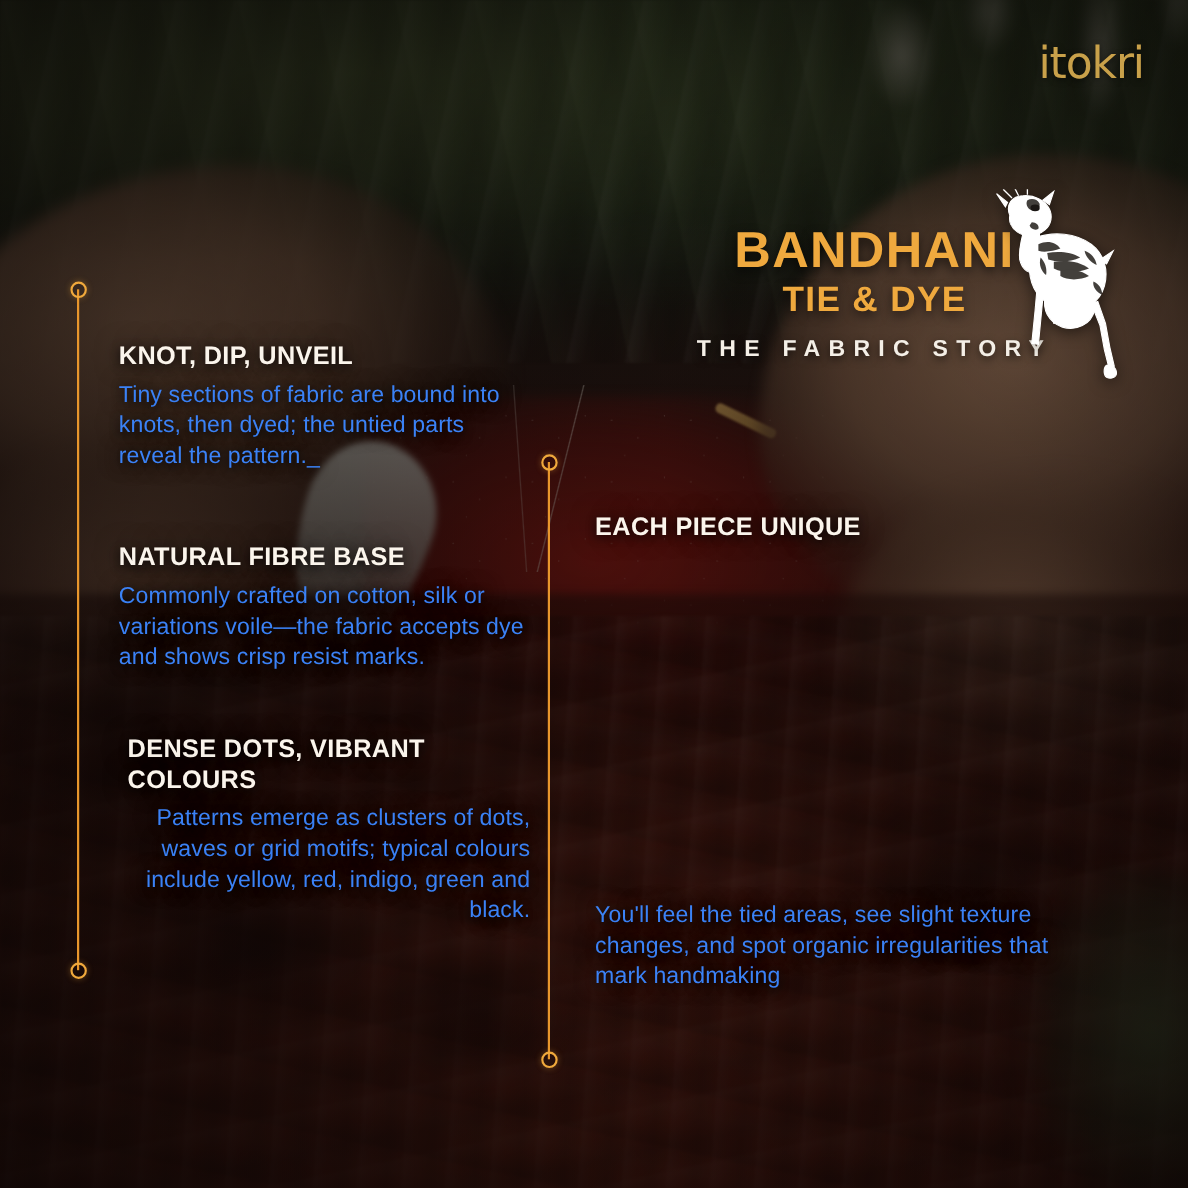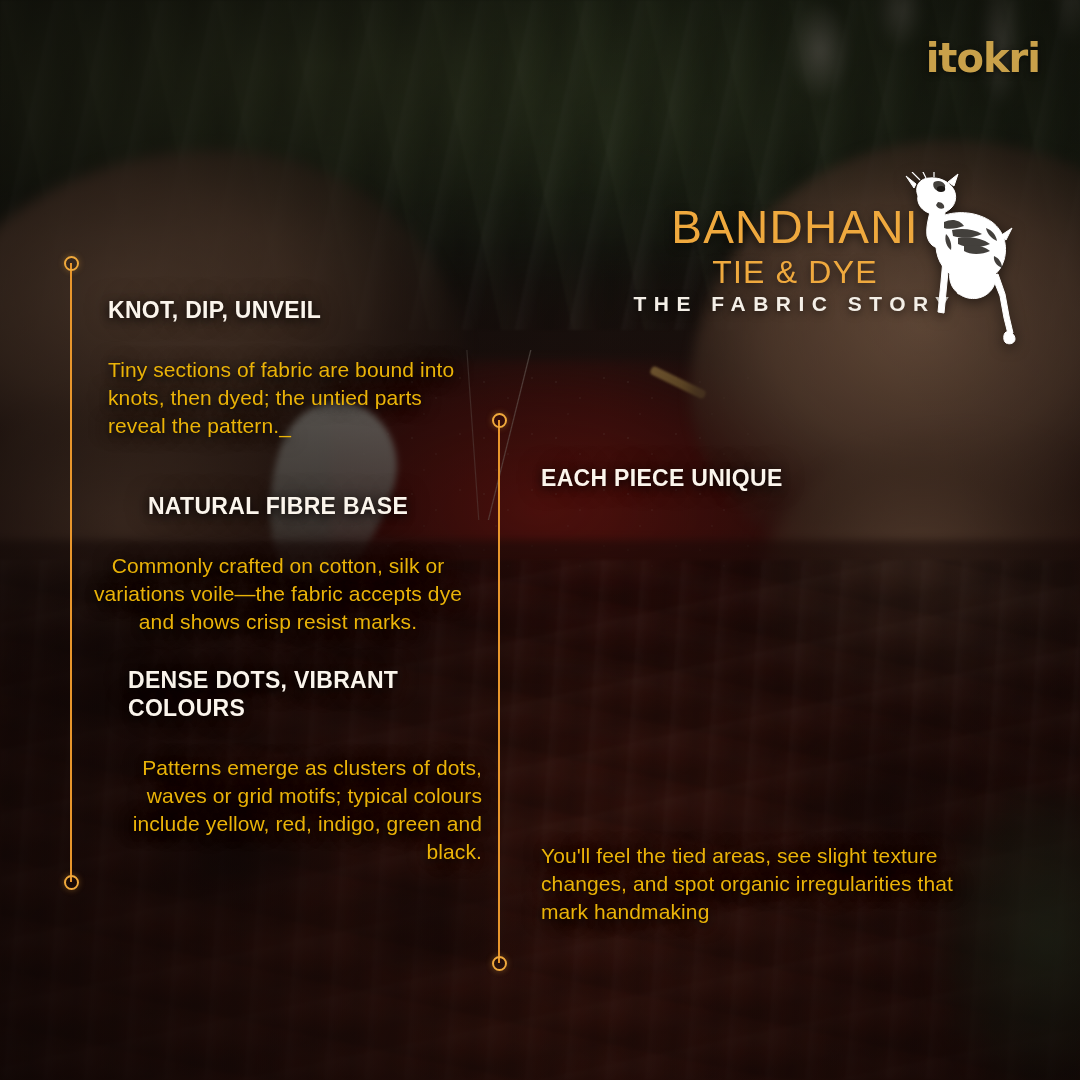--- a/index.html
+++ b/index.html
@@ -185,42 +185,43 @@
       radial-gradient(120% 90% at 50% 50%, rgba(0,0,0,0) 32%, rgba(0,0,0,0.45) 100%),
       linear-gradient(180deg, rgba(0,0,0,0.30) 0%, rgba(0,0,0,0.10) 22%, rgba(0,0,0,0.22) 62%, rgba(0,0,0,0.42) 100%);
   }
 
   
   .content { position:absolute; inset:0; z-index:5; }
 
   
   .brand{
     position:absolute; right:40px; top:38px;
-    font-size:40px; font-weight:700; letter-spacing:-1px;
+    font-size:40px; font-weight:400; letter-spacing:-1px;
     color:#c9a14a; line-height:1;
     font-family:"DejaVu Sans", sans-serif;
     text-shadow:0 2px 6px rgba(0,0,0,.55);
   }
 
   
   .title-block{
     position:absolute; left:560px; top:200px; width:470px;
     text-align:center;
   }
   .title-line{
     color:#efa93e;
-    font-weight:400;
+    font-weight:700;
     font-size:46px;
     line-height:1.18;
     letter-spacing:1.2px;
     text-shadow:0 3px 10px rgba(0,0,0,.6);
     white-space:nowrap;
   }
   .title-line.l2{ font-size:32px; }
   .subtitle{
+    margin-top:14px;
     color:#f4efe7;
     font-size:21px;
     font-weight:700;
     letter-spacing:7.5px;
     text-shadow:0 2px 8px rgba(0,0,0,.65);
   }
 
   
   .mascot{
     position:absolute; left:900px; top:172px;
@@ -251,36 +252,36 @@
   .block{ position:absolute; }
   .block h3{
     color:#fbf5ec;
     font-weight:700;
     font-size:23px;
     line-height:1.22;
     letter-spacing:.3px;
     text-shadow:0 2px 9px rgba(0,0,0,.78), 0 0 22px rgba(0,0,0,.5);
   }
   .block p{
-    margin-top:32px;
-    color:#eab308;
+    margin-top:8px;
+    color:#3b82f6;
     font-size:21px;
     line-height:1.33;
     letter-spacing:.1px;
     text-shadow:0 2px 9px rgba(0,0,0,.82), 0 0 20px rgba(0,0,0,.55);
   }
 
-  #blk-knot   { left:108px; top:296px; width:372px; }
-  #blk-fibre  { left:92px; top:492px; width:372px;text-align:center; }
+  #blk-knot   { left:108px; top:309px; width:372px; }
+  #blk-fibre  { left:108px; top:492px; width:372px; }
   #blk-dots   { left:110px; top:666px; width:372px; }
   #blk-unique { left:541px; top:464px; width:408px; }
   #blk-style  { left:541px; top:625px; width:408px; }
   #blk-finish { left:541px; top:810px; width:420px; }
 
-  #blk-dots h3{ padding-left:6px;margin-left:12px; }
+  #blk-dots h3{ padding-left:6px; }
   #blk-dots p { padding-left:6px;text-align:right; }
 </style>
 </head>
 <body>
 
 <div class="stage">
 
   <div class="bg">
     <div class="bg-base"></div>
     <div class="bg-green-folds"></div>

